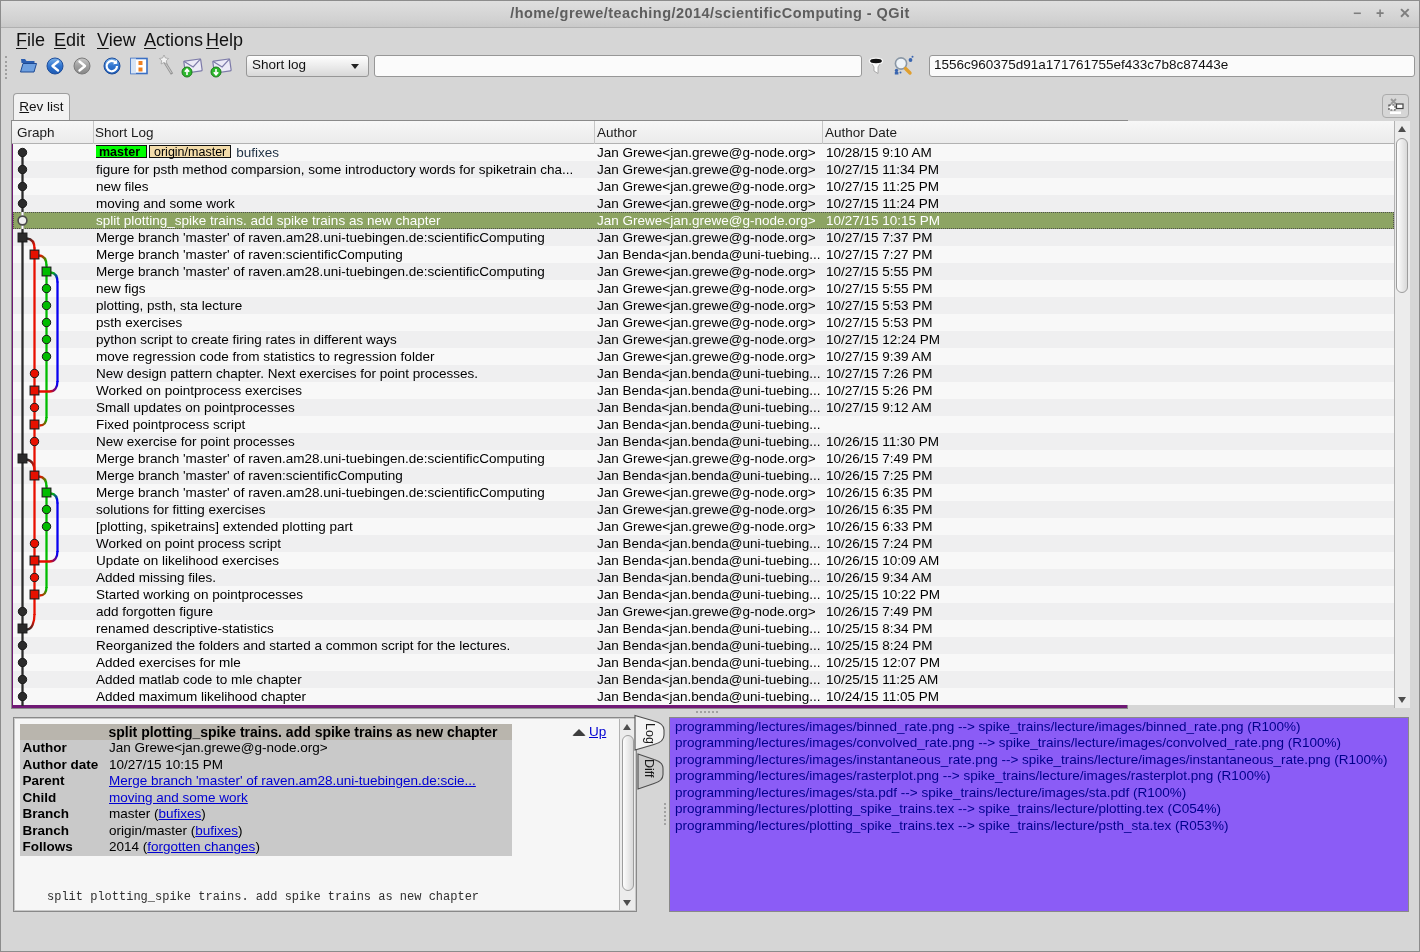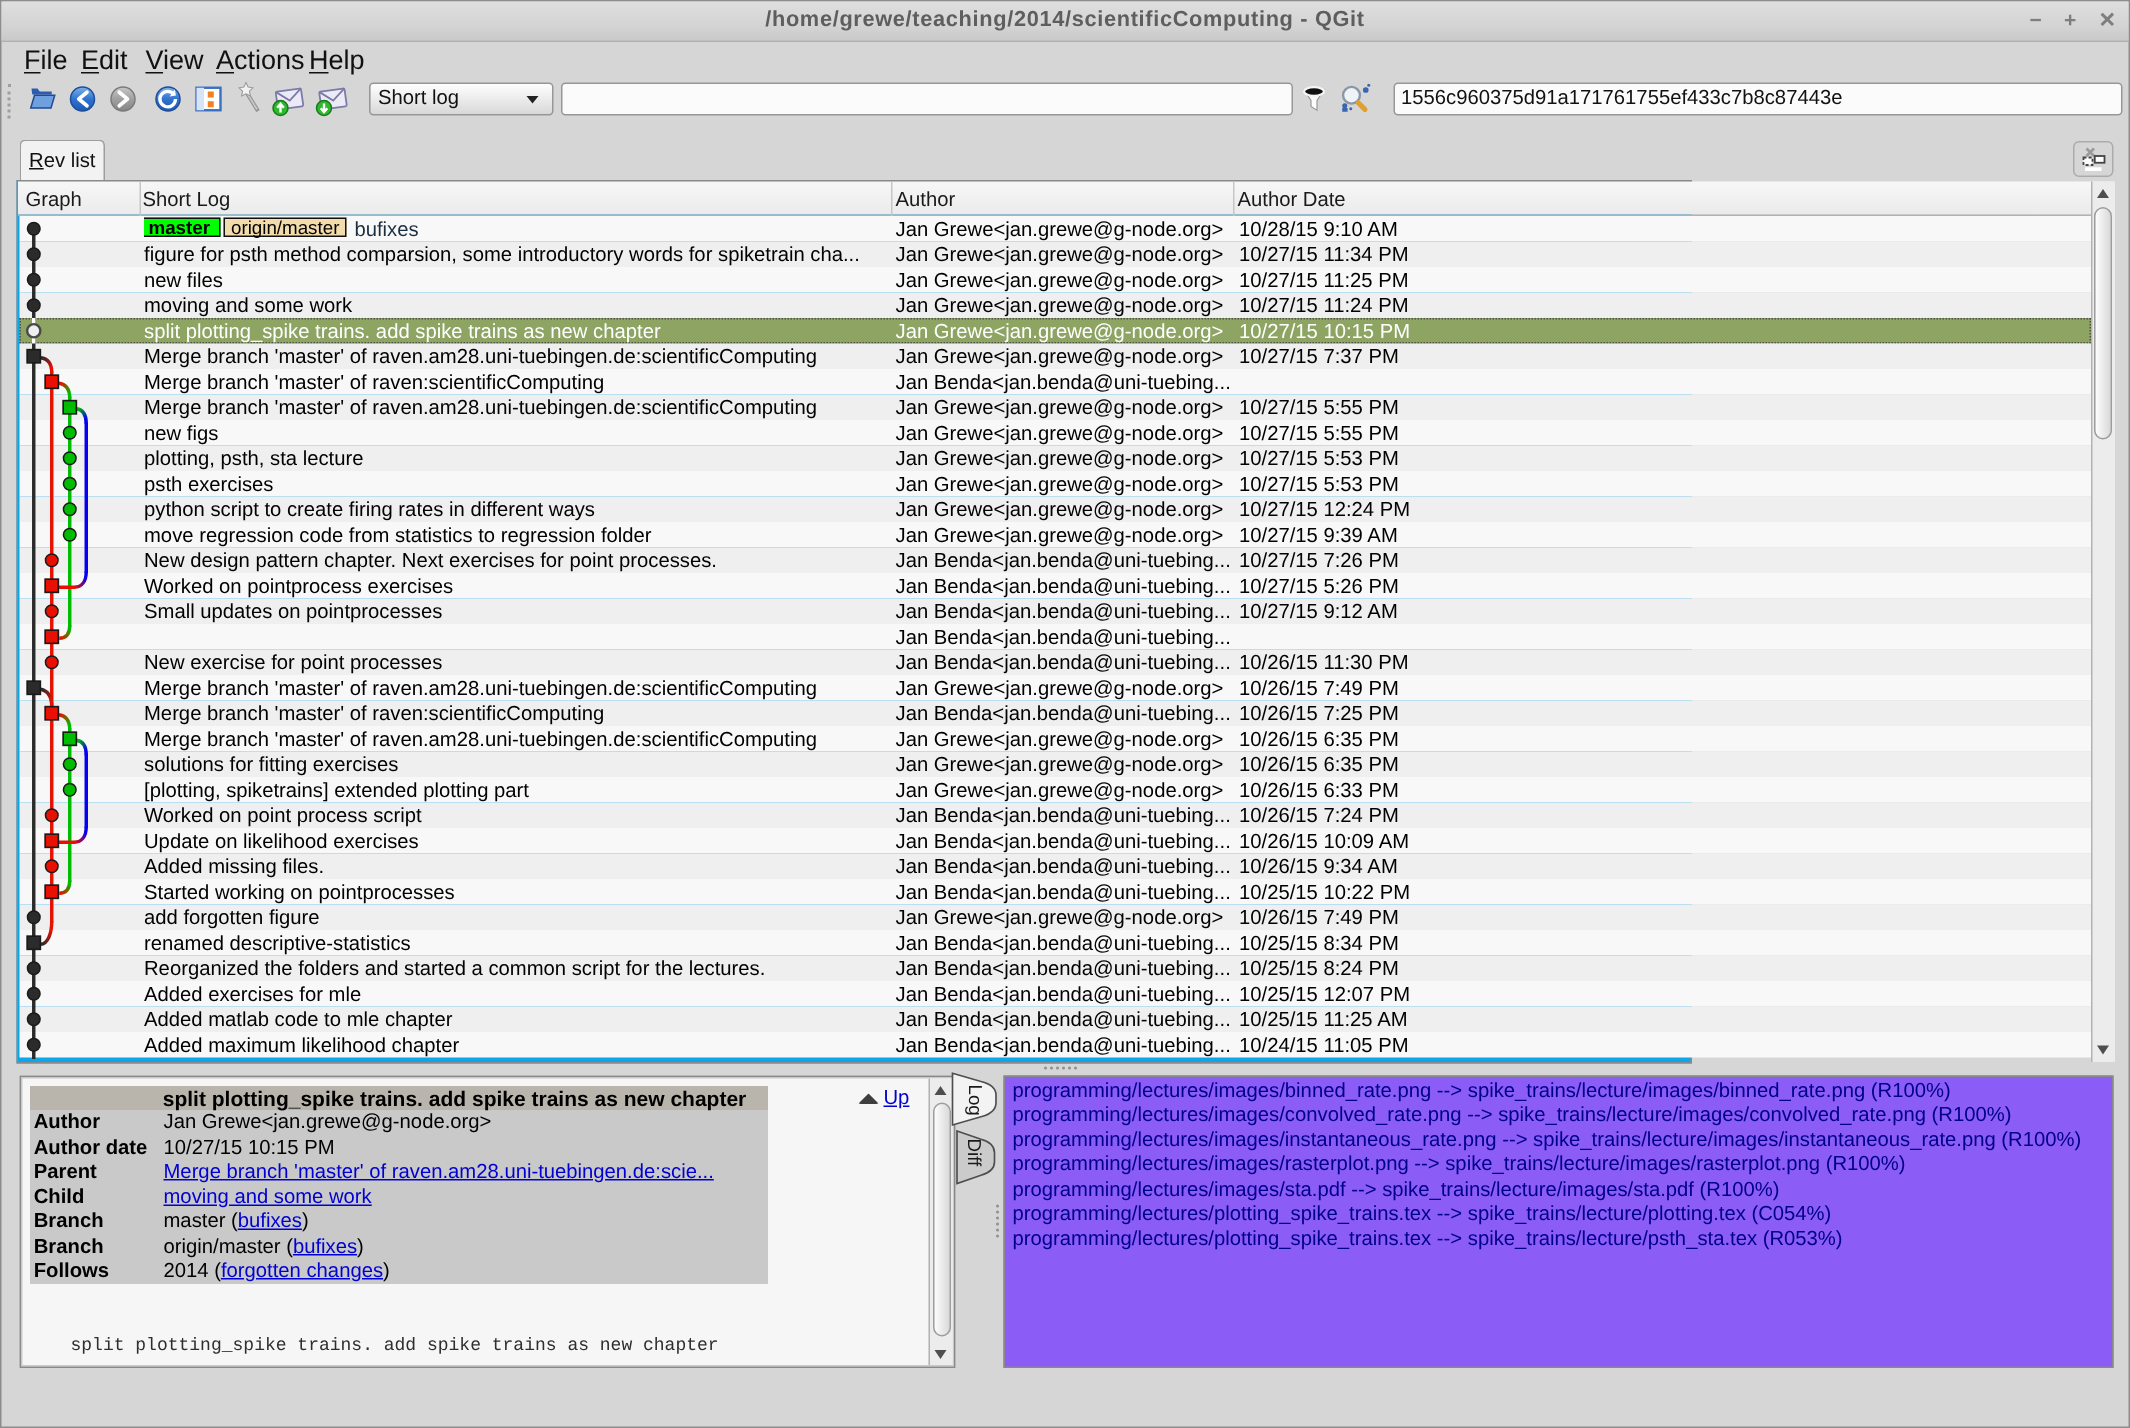--- a/index.html
+++ b/index.html
@@ -31,21 +31,21 @@
   border:1px solid #979797; border-radius:3px; font-size:13.5px; color:#111; line-height:18px;
   padding-left:4px; }
 
 #tab { position:absolute; left:12px; top:92px; width:57px; height:27px; background:#f2f2f2;
   border:1px solid #9e9e9e; border-bottom:none; border-radius:4px 4px 0 0; font-size:13.5px;
   color:#111; text-align:center; line-height:26px; }
 #tbtn { position:absolute; left:1381px; top:93px; width:27px; height:24px;
   border:1px solid #ababab; border-radius:4px; }
 
 #table { position:absolute; left:10px; top:119px; width:1117px; height:589px;
-  border:1px solid #8a8a8a; background:#0ea5e9; }
+  border:1px solid #8a8a8a; background:#701a75; }
 #thead { position:absolute; left:0; top:0; width:1397px; height:23px;
   background:linear-gradient(#f7f7f7,#ebebeb); border-bottom:1px solid #b2b2b2; }
 .hsep { position:absolute; top:0; height:23px; width:1px; background:#c6c6c6; }
 .hlbl { position:absolute; top:4px; font-size:13.5px; color:#1a1a1a; }
 .row { position:absolute; left:1px; width:1381px; height:17px; font-size:13.5px; color:#000;
   line-height:17px; white-space:nowrap; }
 .row.odd { background:#f8f8f8; }
 .row.even { background:#efeff0; }
 .row.sel { background:#8da463; color:#fff; outline:1px dotted #4f4f4f; outline-offset:-1px; }
 .c-log { position:absolute; left:83px; width:498px; overflow:hidden; }
@@ -226,20 +226,21 @@
         <div class="c-date">10/27/15 10:15 PM</div>
       </div>
 <div class="row even" style="top:108px">
         <div class="c-log">Merge branch 'master' of raven.am28.uni-tuebingen.de:scientificComputing</div>
         <div class="c-auth">Jan Grewe&lt;jan.grewe@g-node.org&gt;</div>
         <div class="c-date">10/27/15 7:37 PM</div>
       </div>
 <div class="row odd" style="top:125px">
         <div class="c-log">Merge branch 'master' of raven:scientificComputing</div>
         <div class="c-auth">Jan Benda&lt;jan.benda@uni-tuebing...</div>
+        <div class="c-date">10/27/15 7:27 PM</div>
       </div>
 <div class="row even" style="top:142px">
         <div class="c-log">Merge branch 'master' of raven.am28.uni-tuebingen.de:scientificComputing</div>
         <div class="c-auth">Jan Grewe&lt;jan.grewe@g-node.org&gt;</div>
         <div class="c-date">10/27/15 5:55 PM</div>
       </div>
 <div class="row odd" style="top:159px">
         <div class="c-log">new figs</div>
         <div class="c-auth">Jan Grewe&lt;jan.grewe@g-node.org&gt;</div>
         <div class="c-date">10/27/15 5:55 PM</div>
@@ -273,20 +274,21 @@
         <div class="c-log">Worked on pointprocess exercises</div>
         <div class="c-auth">Jan Benda&lt;jan.benda@uni-tuebing...</div>
         <div class="c-date">10/27/15 5:26 PM</div>
       </div>
 <div class="row even" style="top:278px">
         <div class="c-log">Small updates on pointprocesses</div>
         <div class="c-auth">Jan Benda&lt;jan.benda@uni-tuebing...</div>
         <div class="c-date">10/27/15 9:12 AM</div>
       </div>
 <div class="row odd" style="top:295px">
+        <div class="c-log">Fixed pointprocess script</div>
         <div class="c-auth">Jan Benda&lt;jan.benda@uni-tuebing...</div>
       </div>
 <div class="row even" style="top:312px">
         <div class="c-log">New exercise for point processes</div>
         <div class="c-auth">Jan Benda&lt;jan.benda@uni-tuebing...</div>
         <div class="c-date">10/26/15 11:30 PM</div>
       </div>
 <div class="row odd" style="top:329px">
         <div class="c-log">Merge branch 'master' of raven.am28.uni-tuebingen.de:scientificComputing</div>
         <div class="c-auth">Jan Grewe&lt;jan.grewe@g-node.org&gt;</div>

